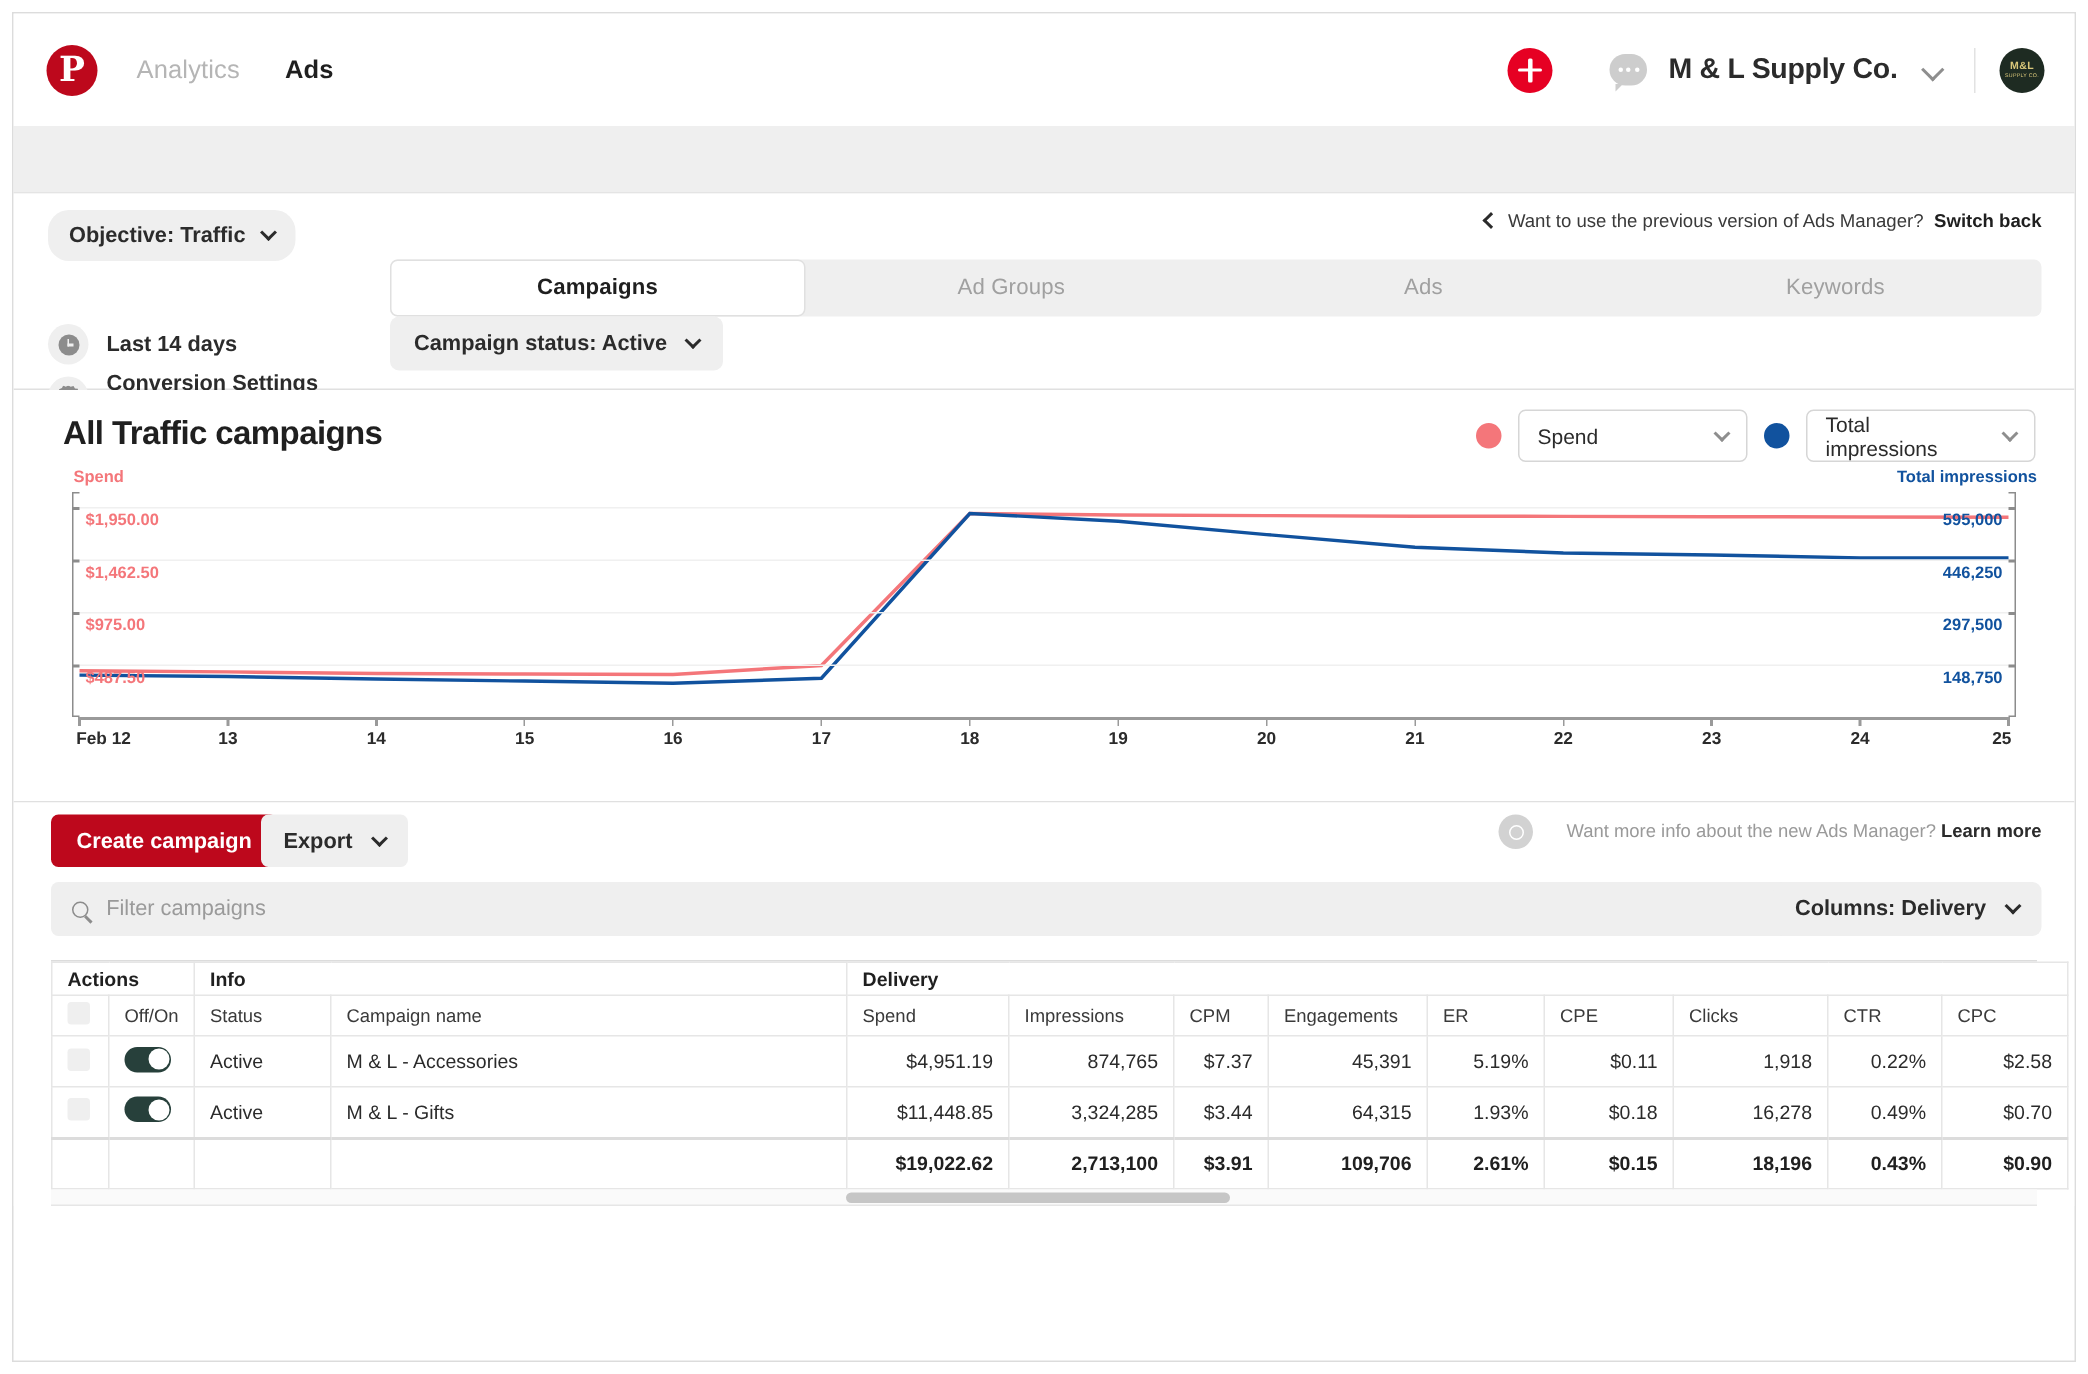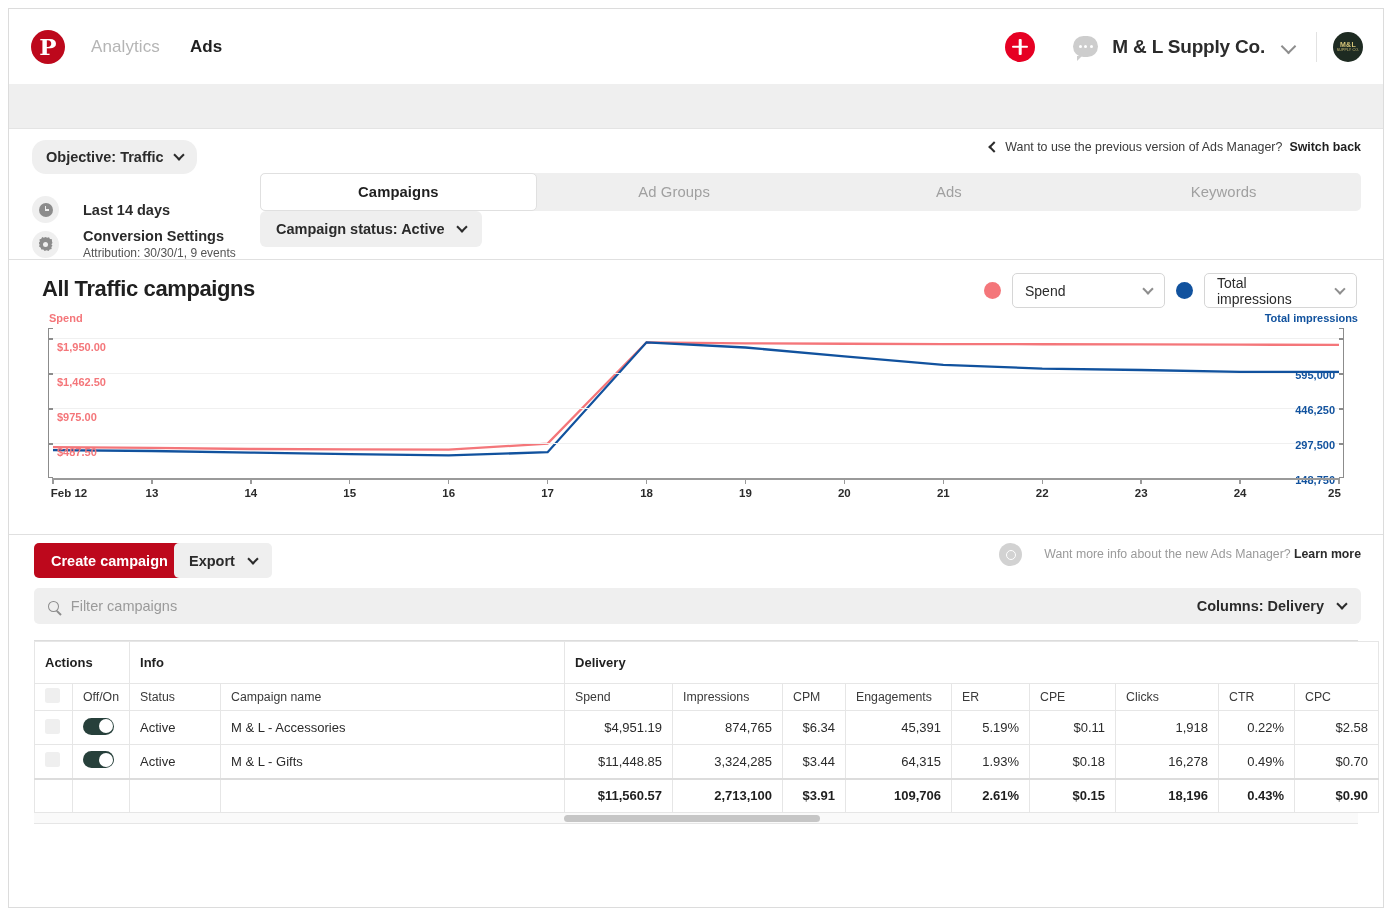--- a/index.html
+++ b/index.html
@@ -95,21 +95,21 @@
     border-bottom: 1px solid #e0e0e0;
   }
   .objective-pill {
     position: absolute; left: 23px; top: 11px;
     background: #efefef; border-radius: 14px;
     padding: 9px 14px 9px 14px;
     display: flex; align-items: center; gap: 11px;
     font-size: 14.5px; font-weight: bold; color: #2b2b2b;
   }
   .side-row {
-    position: absolute; left: 23px; display: flex; align-items: center; gap: 24px;
+    position: absolute; left: 23px; display: flex; align-items: center; gap: 12px; margin-top: 20px;
   }
   .side-row.r1 { top: 67px; }
   .side-row.r2 { top: 99px; }
   .circ-icon {
     width: 27px; height: 27px; border-radius: 50%; background: #efefef;
     display:flex; align-items:center; justify-content:center;
   }
   .clock {
     width: 14px; height: 14px; border-radius: 50%; background: #8c8c8c; position: relative;
   }
@@ -186,21 +186,21 @@
     position: absolute; right: 25px; top: 0; font-size: 11px; font-weight: bold; color: #11529e;
   }
   .plot {
     position: absolute; left: 44px; top: 16px; right: 44px; height: 150px;
   }
   .gridline { position: absolute; left: 0; right: 0; height: 1px; background: #f0f0f0; }
   .ytick-l {
     position: absolute; left: 4px; font-size: 11px; font-weight: bold; color: #f4767a; transform: translateY(-2px);
   }
   .ytick-r {
-    position: absolute; right: 4px; font-size: 11px; font-weight: bold; color: #11529e; transform: translateY(-2px); margin-top: 28px;
+    position: absolute; right: 4px; font-size: 11px; font-weight: bold; color: #11529e; transform: translateY(-2px);
   }
   .axis-bracket-l, .axis-bracket-r { position: absolute; top: 0; width: 5px; height: 100%; }
   .axis-bracket-l { left: -5px; border-left: 1.6px solid #8c8c8c; border-top: 1.6px solid #8c8c8c; border-bottom: 1.6px solid #8c8c8c; }
   .axis-bracket-r { right: -5px; border-right: 1.6px solid #8c8c8c; border-top: 1.6px solid #8c8c8c; border-bottom: 1.6px solid #8c8c8c; }
   .tickmark-l { position: absolute; left: -5px; width: 5px; height: 1.6px; background: #8c8c8c; }
   .tickmark-r { position: absolute; right: -5px; width: 5px; height: 1.6px; background: #8c8c8c; }
   .xaxis { position: absolute; left: 44px; right: 44px; top: 166px; height: 1.6px; background: #9a9a9a; }
   .xtickm { position: absolute; top: 0; width: 1.4px; height: 6px; background: #9a9a9a; }
   .xlabels { position: absolute; left: 44px; right: 44px; top: 175px; height: 16px; }
   .xlabel { position: absolute; font-size: 11.5px; font-weight: bold; color: #2b2b2b; transform: translateX(-50%); white-space: nowrap; }
@@ -265,21 +265,21 @@
   }
 
   
   .tablebox { position: relative; margin: 6px 25px 0 25px; border-top: 1px solid #dcdcdc; }
   table.grid { border-collapse: collapse; width: 1326px; table-layout: fixed; }
   table.grid td, table.grid th {
     border: 1px solid #e6e6e6; font-weight: normal;
     font-size: 12.5px; color: #2b2b2b; padding: 0 10px;
     overflow: hidden; white-space: nowrap;
   }
-  tr.grouphdr td { height: 42px; font-size: 13px; font-weight: bold; color: #1f1f1f; }
+  tr.grouphdr td { height: 22px; font-size: 13px; font-weight: bold; color: #1f1f1f; }
   tr.colhdr td { height: 27px; font-size: 12.3px; color: #3a3a3a; }
   tr.datarow td { height: 34px; font-size: 13px; color: #2b2b2b; }
   tr.totalrow td { height: 34px; font-size: 13px; font-weight: bold; color: #1f1f1f; background: #fff; border-top: 2px solid #dcdcdc; }
   td.num { text-align: right; }
   td.cname { font-weight: bold; font-size: 13px; }
   .cb {
     width: 15px; height: 15px; background: #efefef; border-radius: 2.5px; display: inline-block;
   }
   .toggle {
     width: 31px; height: 17px; border-radius: 9px; background: #27403b;
@@ -525,21 +525,21 @@
                 <td>CTR</td>
                 <td>CPC</td>
               </tr>
               <tr class="datarow">
                 <td><span class="cb"></span></td>
                 <td><span class="toggle"></span></td>
                 <td>Active</td>
                 <td class="cname">M &amp; L - Accessories</td>
                 <td class="num">$4,951.19</td>
                 <td class="num">874,765</td>
-                <td class="num">$6.34</td>
+                <td class="num">$7.37</td>
                 <td class="num">45,391</td>
                 <td class="num">5.19%</td>
                 <td class="num">$0.11</td>
                 <td class="num">1,918</td>
                 <td class="num">0.22%</td>
                 <td class="num">$2.58</td>
               </tr>
               <tr class="datarow">
                 <td><span class="cb"></span></td>
                 <td><span class="toggle"></span></td>
@@ -553,21 +553,21 @@
                 <td class="num">$0.18</td>
                 <td class="num">16,278</td>
                 <td class="num">0.49%</td>
                 <td class="num">$0.70</td>
               </tr>
               <tr class="totalrow">
                 <td></td>
                 <td></td>
                 <td></td>
                 <td></td>
-                <td class="num">$11,560.57</td>
+                <td class="num">$19,022.62</td>
                 <td class="num">2,713,100</td>
                 <td class="num">$3.91</td>
                 <td class="num">109,706</td>
                 <td class="num">2.61%</td>
                 <td class="num">$0.15</td>
                 <td class="num">18,196</td>
                 <td class="num">0.43%</td>
                 <td class="num">$0.90</td>
               </tr>
             </tbody>

